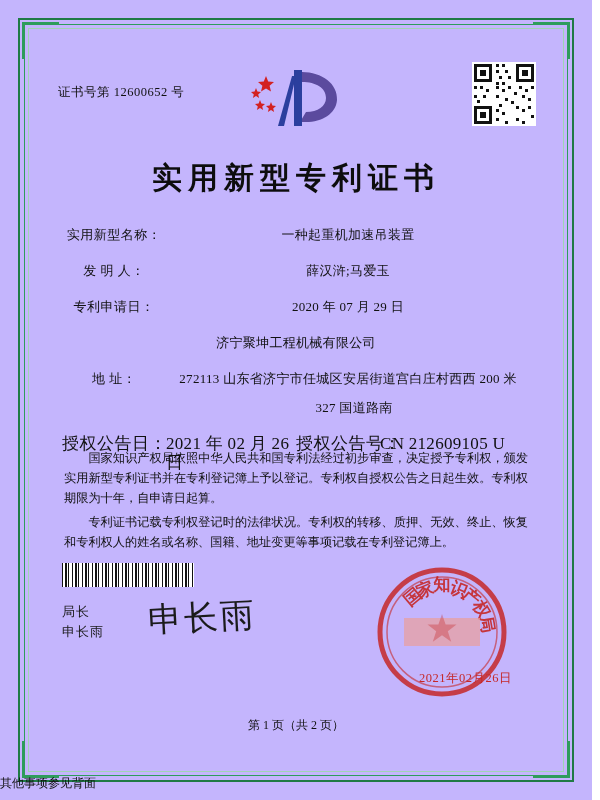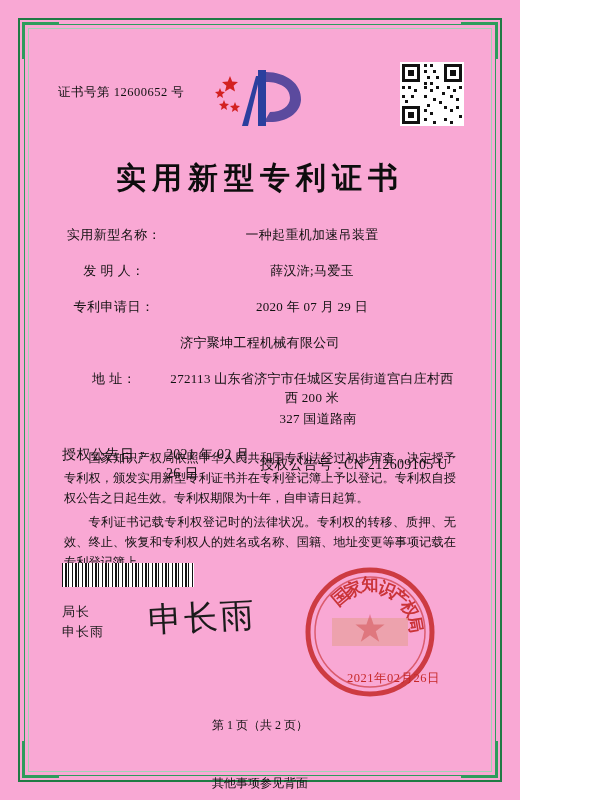--- a/index.html
+++ b/index.html
@@ -9,23 +9,23 @@
   body {
     width: 600px;
     height: 800px;
     background: #ffffff;
     font-family: "Liberation Serif", "DejaVu Serif", serif;
     color: #1a1a1a;
     overflow: hidden;
   }
   .page {
     position: relative;
-    width: 520px;
+    width: 592px;
     height: 800px;
-    background: #f9a8d4;
+    background: #c4b5fd;
   }
   
   .frame-outer {
     position: absolute;
     left: 18px;
     top: 18px;
     right: 18px;
     bottom: 18px;
     border: 2px solid #1f7a45;
     box-sizing: border-box;
@@ -125,27 +125,27 @@
     width: 104px;
     letter-spacing: 0.5px;
     white-space: nowrap;
   }
   .field-value {
     flex: 1 1 auto;
     letter-spacing: 0.3px;
   }
   .field-value .line2 {
     display: block;
-    margin-top: 2px;
+    margin-top: 10px;
     padding-left: 12px;
   }
   .row-split {
     display: flex;
-    align-items: center;
-    font-size: 14px;
+    align-items: flex-start;
+    font-size: 17px;
     line-height: 19px;
     margin-bottom: 5px;
     color: #111;
   }
   .row-split .half {
     display: flex;
     flex: 1 1 50%;
   }
   .row-split .half .field-label { width: 104px; }
   .row-split .half.second .field-label { width: 84px; }
@@ -222,21 +222,21 @@
     bottom: 26px;
     text-align: center;
     font-size: 12px;
     color: #111;
   }
   .footer-note {
     position: absolute;
     left: 0;
     right: 0;
     bottom: 8px;
-    text-align: center;
+    text-align: left;
     font-size: 12px;
     color: #111;
   }
 </style>
 </head>
 <body>
 
 <div class="page">
 
   <div class="frame-outer"></div>

